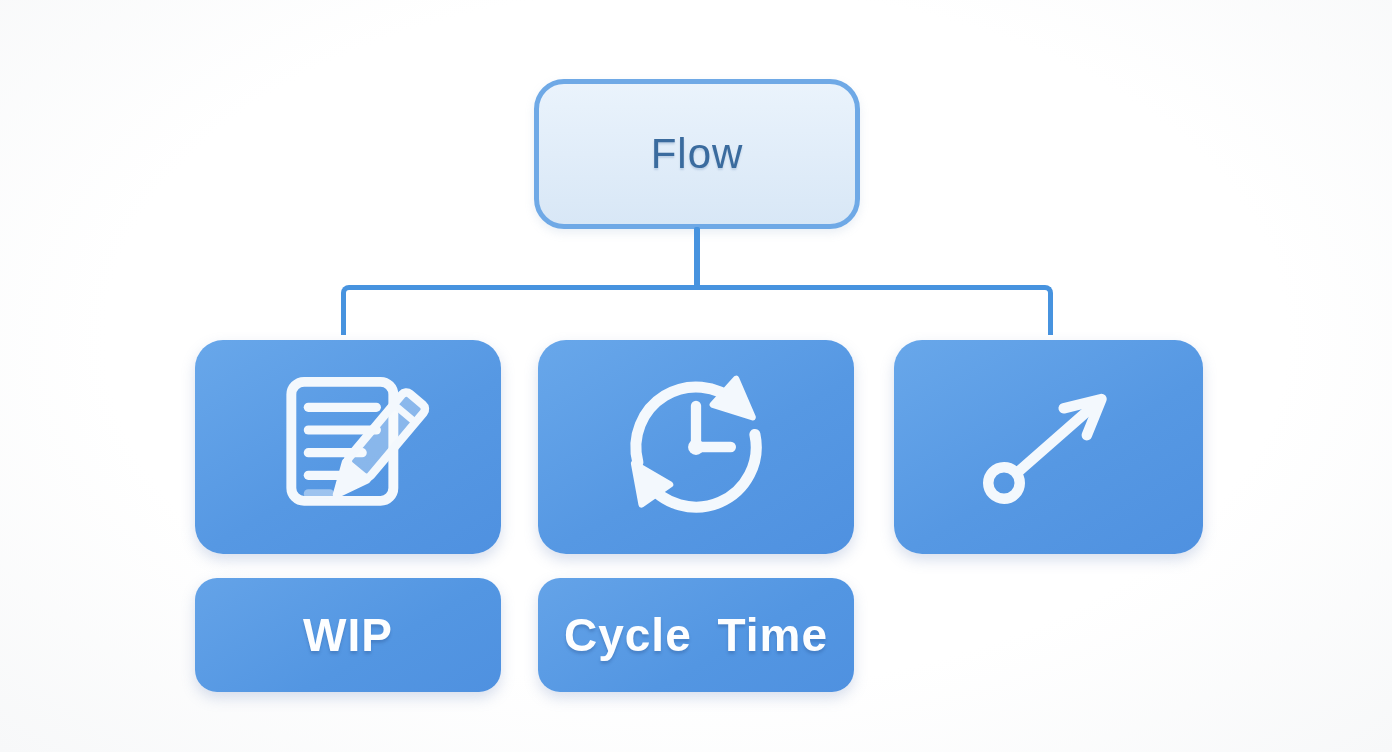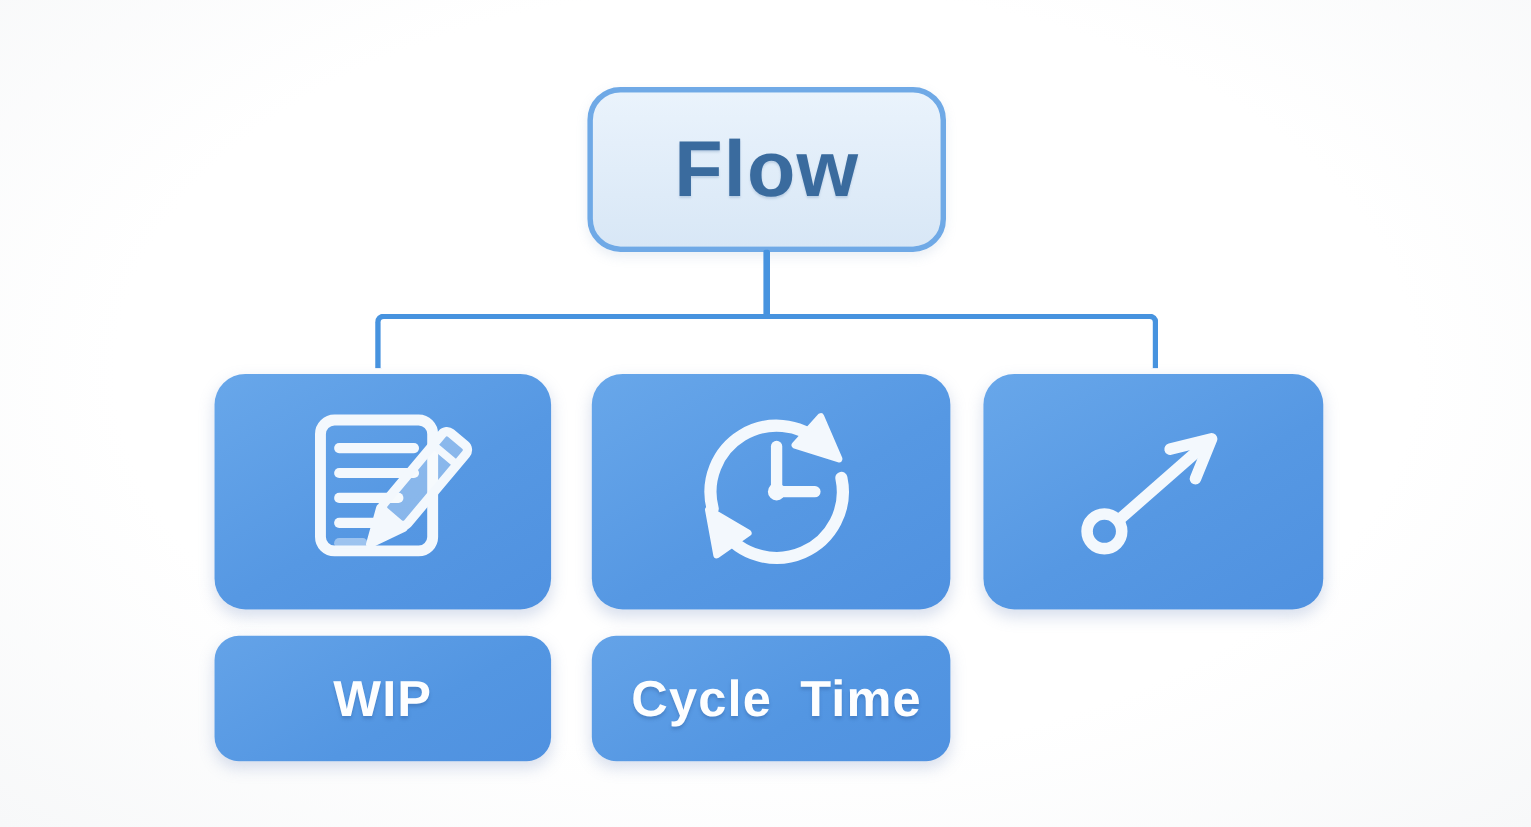--- a/index.html
+++ b/index.html
@@ -16,21 +16,21 @@
   
   .root-box{
     position:absolute;left:534px;top:79px;width:326px;height:150px;
     box-sizing:border-box;
     border:5px solid #6FA9E6;border-radius:30px;
     background:linear-gradient(180deg,#EAF3FC 0%,#D8E7F6 100%);
     display:flex;align-items:center;justify-content:center;
     box-shadow:0 4px 10px rgba(140,165,200,0.18);
   }
   .root-label{
-    font-size:72px;font-weight:700;color:#3A6B9E;letter-spacing:1px;
+    font-size:42px;font-weight:400;color:#3A6B9E;letter-spacing:1px;
     text-shadow:0 2px 2px rgba(58,107,158,0.22);
   }
   
   .stem{
     position:absolute;left:694px;top:227px;width:6px;height:62px;
     background:#4793DF;border-radius:2px;
   }
   .bracket{
     position:absolute;left:341px;top:285px;width:712px;height:50px;
     box-sizing:border-box;
@@ -47,21 +47,21 @@
     box-shadow:0 6px 14px rgba(125,150,195,0.30);
   }
   .label-box{
     position:absolute;top:578px;height:114px;border-radius:22px;
     background:linear-gradient(150deg,#64A3E8 0%,#5396E2 60%,#4F91E0 100%);
     display:flex;align-items:center;justify-content:center;
     box-shadow:0 6px 14px rgba(125,150,195,0.30);
     text-align:right;
   }
   .col1{left:195px;width:306px;}
-  .col2{left:538px;width:316px;padding-left:10px;}
+  .col2{left:538px;width:316px;}
   .col3{left:894px;width:309px;}
   .node-label{
     font-size:46px;font-weight:700;color:#FDFEFF;
     letter-spacing:1px;word-spacing:12px;
     text-shadow:0 3px 3px rgba(40,80,140,0.30);
     white-space:nowrap;
   }
   .icn{display:block;}
   .icn *{vector-effect:none;}
 </style>

